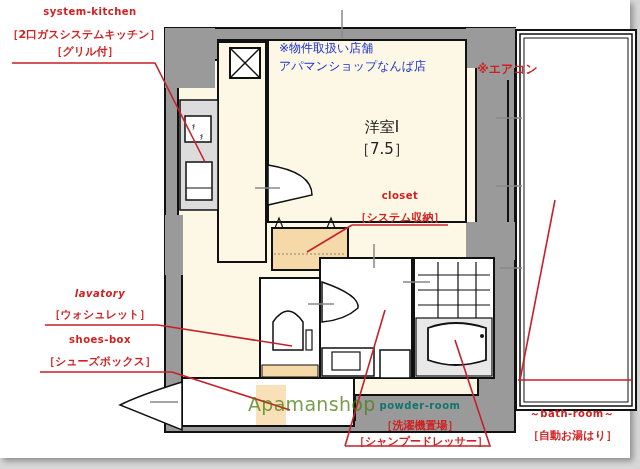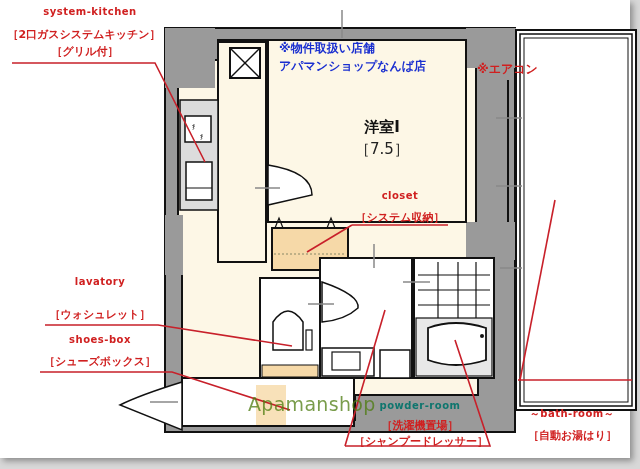--- a/index.html
+++ b/index.html
@@ -2,23 +2,23 @@
 <html><head>
 <meta charset="utf-8">
 <style>
   html, body { margin:0; padding:0; background:#d8d8d8; }
   body { width:640px; height:469px; position:relative; overflow:hidden; font-family:"DejaVu Sans", sans-serif; }
   .page { position:absolute; left:0; top:0; width:630px; height:458px; background:#ffffff; box-shadow:3px 3px 6px rgba(0,0,0,0.35); }
   .plan { position:absolute; left:0; top:0; width:640px; height:469px; }
   .lbl { position:absolute; color:#d02020; font-weight:bold; text-align:center; white-space:nowrap; }
   .lbl-en { font-size:10px; letter-spacing:0.5px; }
   .lbl-jp { font-size:11px; }
-  .blue { position:absolute; color:#1a2fd0; font-weight:bold; font-size:12px; white-space:nowrap; }
+  .blue { position:absolute; color:#1a2fd0; font-weight:normal; font-size:12px; white-space:nowrap; }
   .red-note { position:absolute; color:#d02020; font-weight:bold; font-size:12px; white-space:nowrap; }
-  .room-name { position:absolute; color:#111; font-weight:bold; font-size:15px; text-align:center; white-space:nowrap; }
+  .room-name { position:absolute; color:#111; font-weight:normal; font-size:15px; text-align:center; white-space:nowrap; }
   .watermark { position:absolute; color:#4d7c0f; opacity:0.75; font-size:19px; white-space:nowrap; letter-spacing:0.3px; }
   .powder-en { color:#0f766e; }
 </style>
 </head>
 <body>
 
 <div class="page"></div>
 
 <svg class="plan" viewBox="0 0 640 469" xmlns="http://www.w3.org/2000/svg">
 
@@ -118,21 +118,21 @@
 <div class="blue" style="left:279px; top:40px;">※物件取扱い店舗</div>
 <div class="blue" style="left:279px; top:58px;">アパマンショップなんば店</div>
 <div class="red-note" style="left:433px; top:61px;margin-left:44px;">※エアコン</div>
 
 <div class="room-name" style="left:352px; top:118px; width:60px;">洋室Ⅰ</div>
 <div class="room-name" style="left:352px; top:140px; width:60px; font-weight:normal; color:#222;">［7.5］</div>
 
 <div class="lbl lbl-en" style="left:360px; top:190px; width:80px;">closet</div>
 <div class="lbl lbl-jp" style="left:350px; top:210px; width:100px;">［システム収納］</div>
 
-<div class="lbl lbl-en" style="left:50px; top:276px; width:100px;">lavatory</div>
+<div class="lbl lbl-en" style="left:50px; top:288px; width:100px;font-style:italic;">lavatory</div>
 <div class="lbl lbl-jp" style="left:40px; top:307px; width:120px;">［ウォシュレット］</div>
 
 <div class="lbl lbl-en" style="left:45px; top:334px; width:110px;">shoes-box</div>
 <div class="lbl lbl-jp" style="left:35px; top:354px; width:130px;">［シューズボックス］</div>
 
 <div class="watermark" style="left:248px; top:393px;">Apamanshop</div>
 
 <div class="lbl lbl-en powder-en" style="left:360px; top:400px; width:120px;">powder-room</div>
 <div class="lbl lbl-jp" style="left:370px; top:418px; width:100px;font-family:Liberation Serif, serif;">［洗濯機置場］</div>
 <div class="lbl lbl-jp" style="left:346px; top:434px; width:150px;">［シャンプードレッサー］</div>

